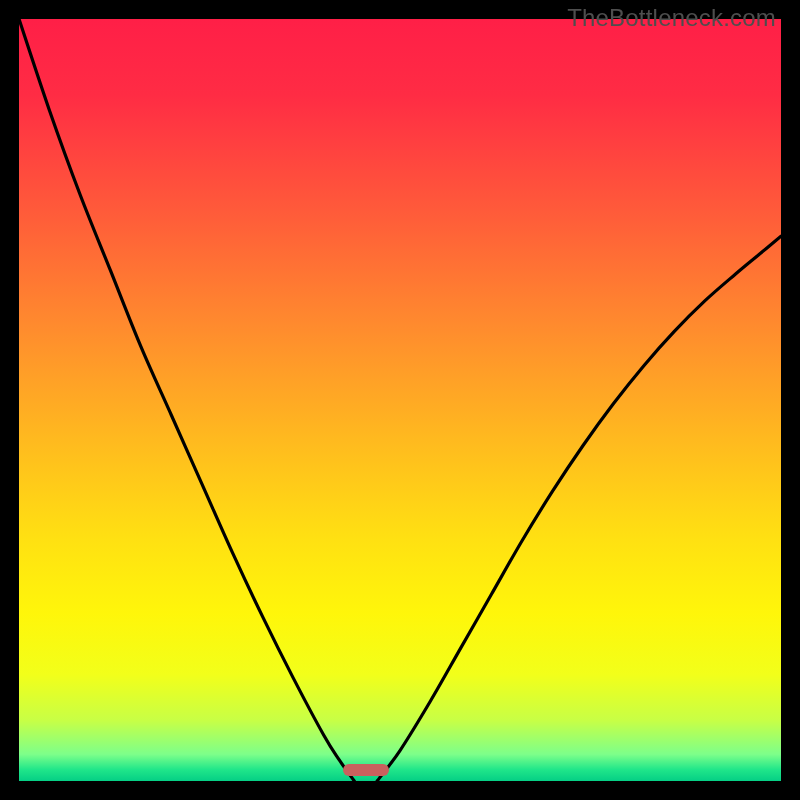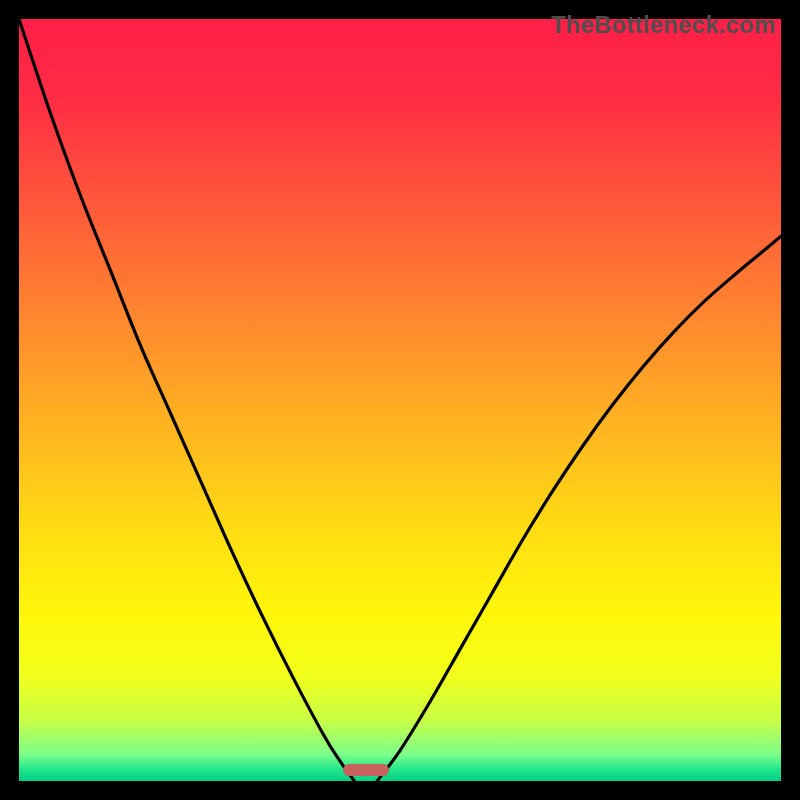--- a/index.html
+++ b/index.html
@@ -21,25 +21,25 @@
   }
   .gradient {
     position: absolute;
     left: 0;
     top: 0;
     width: 100%;
     height: 100%;
   }
   .watermark {
     position: absolute;
-    top: 11px;
+    top: 4px;
     right: 24px;
     color: #4e4e4e;
     font-size: 24px;
-    font-weight: 700;
+    font-weight: 400;
     letter-spacing: 0.2px;
   }
   .curve {
     position: absolute;
     left: 0;
     top: 0;
     width: 100%;
     height: 100%;
     pointer-events: none;
   }

